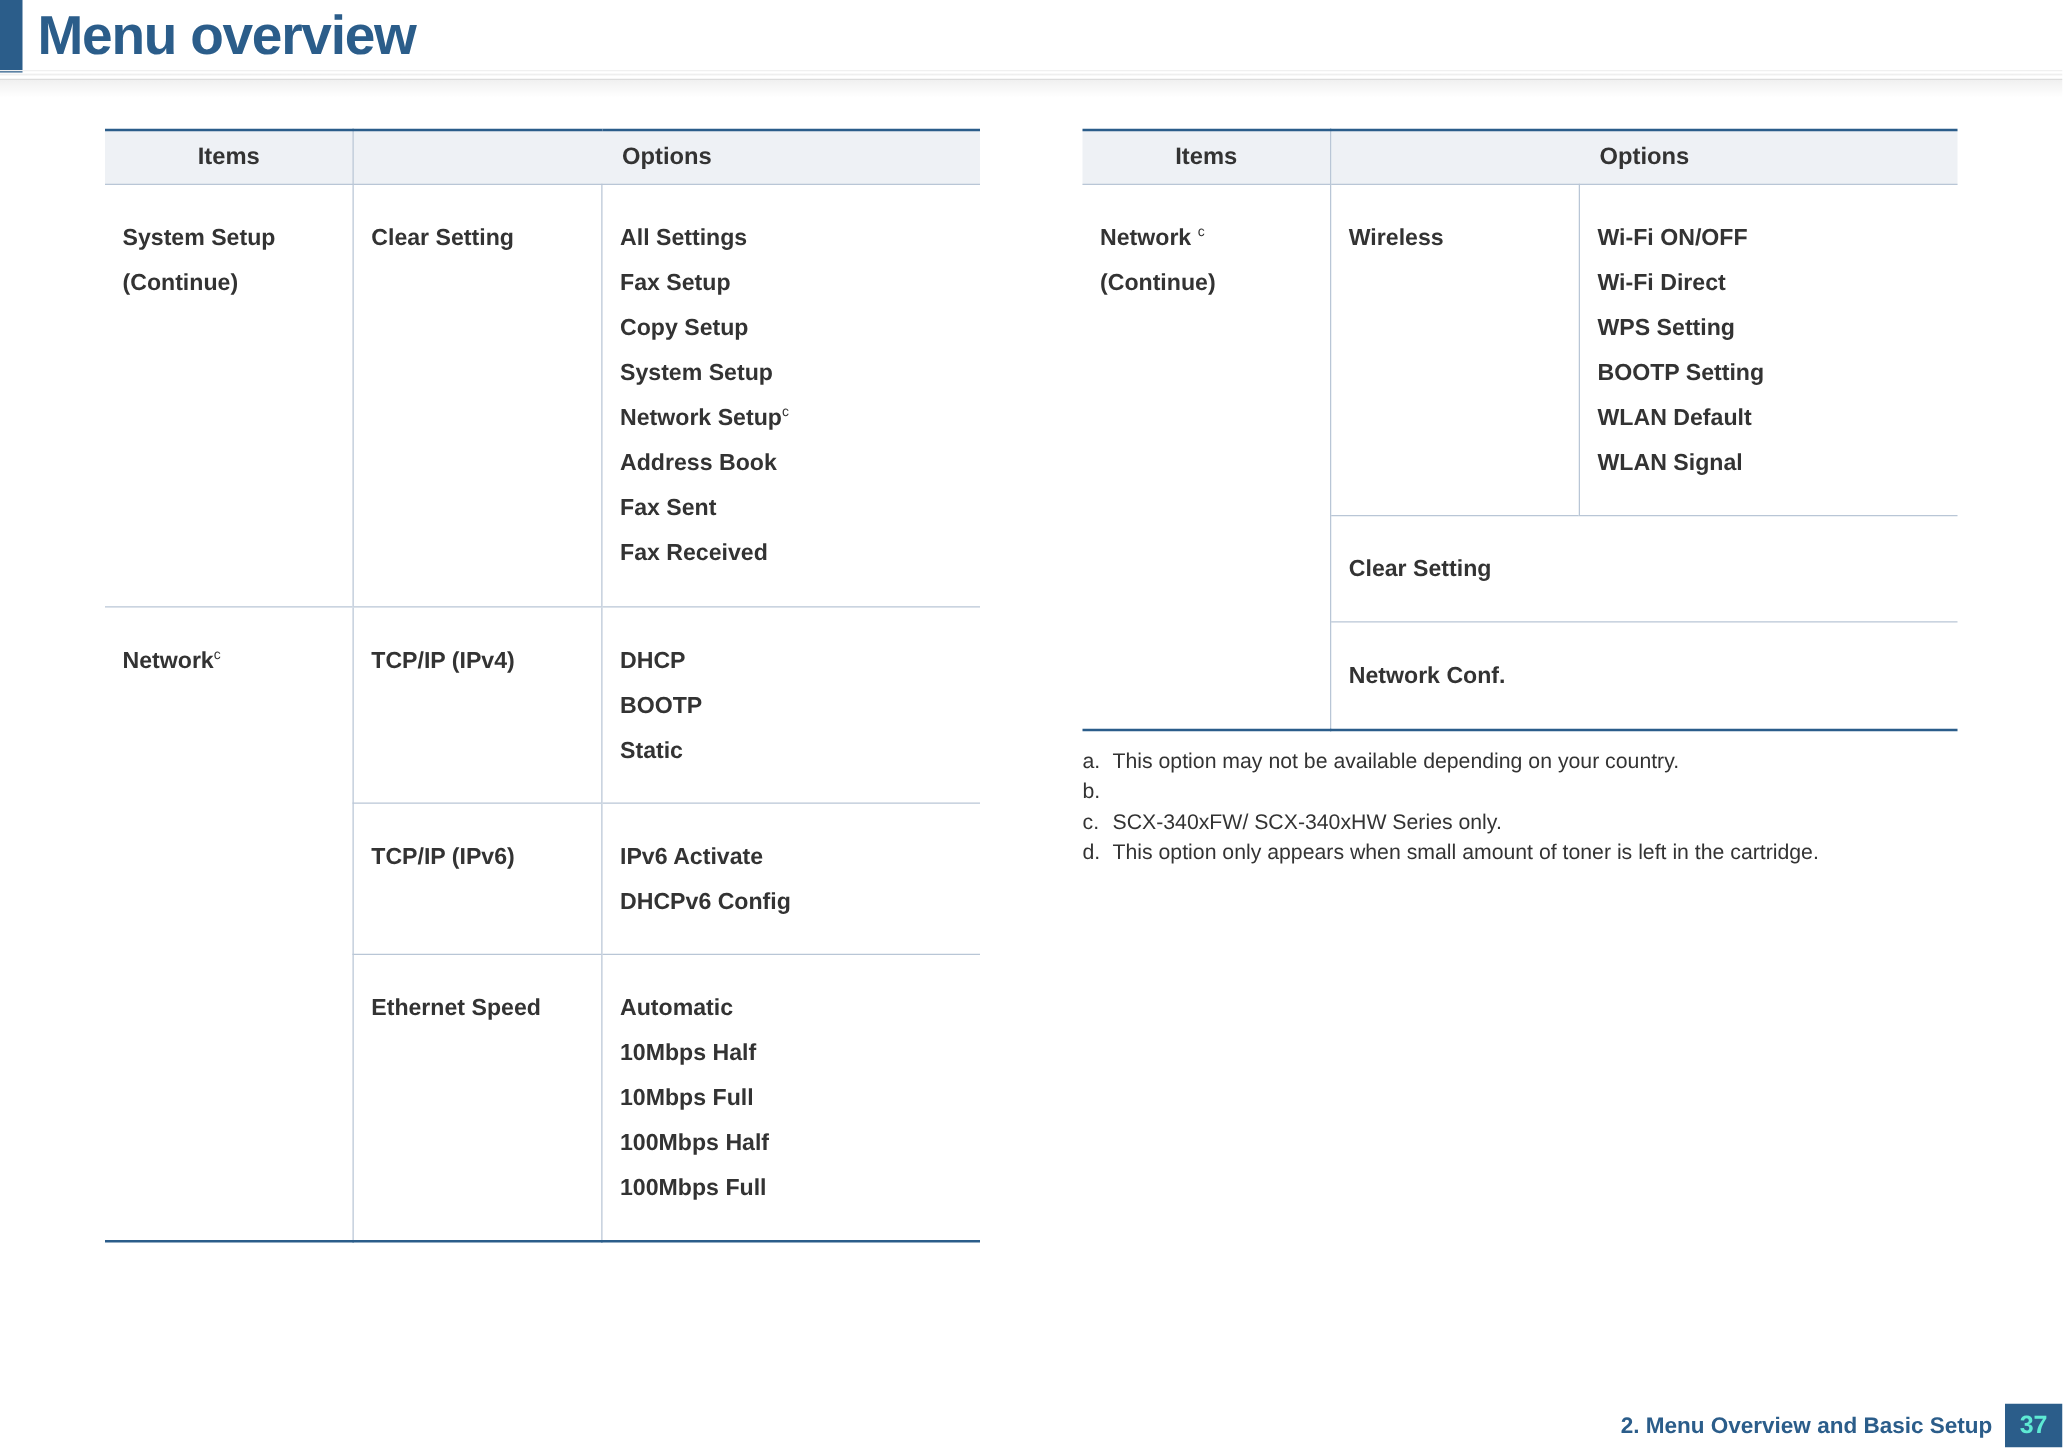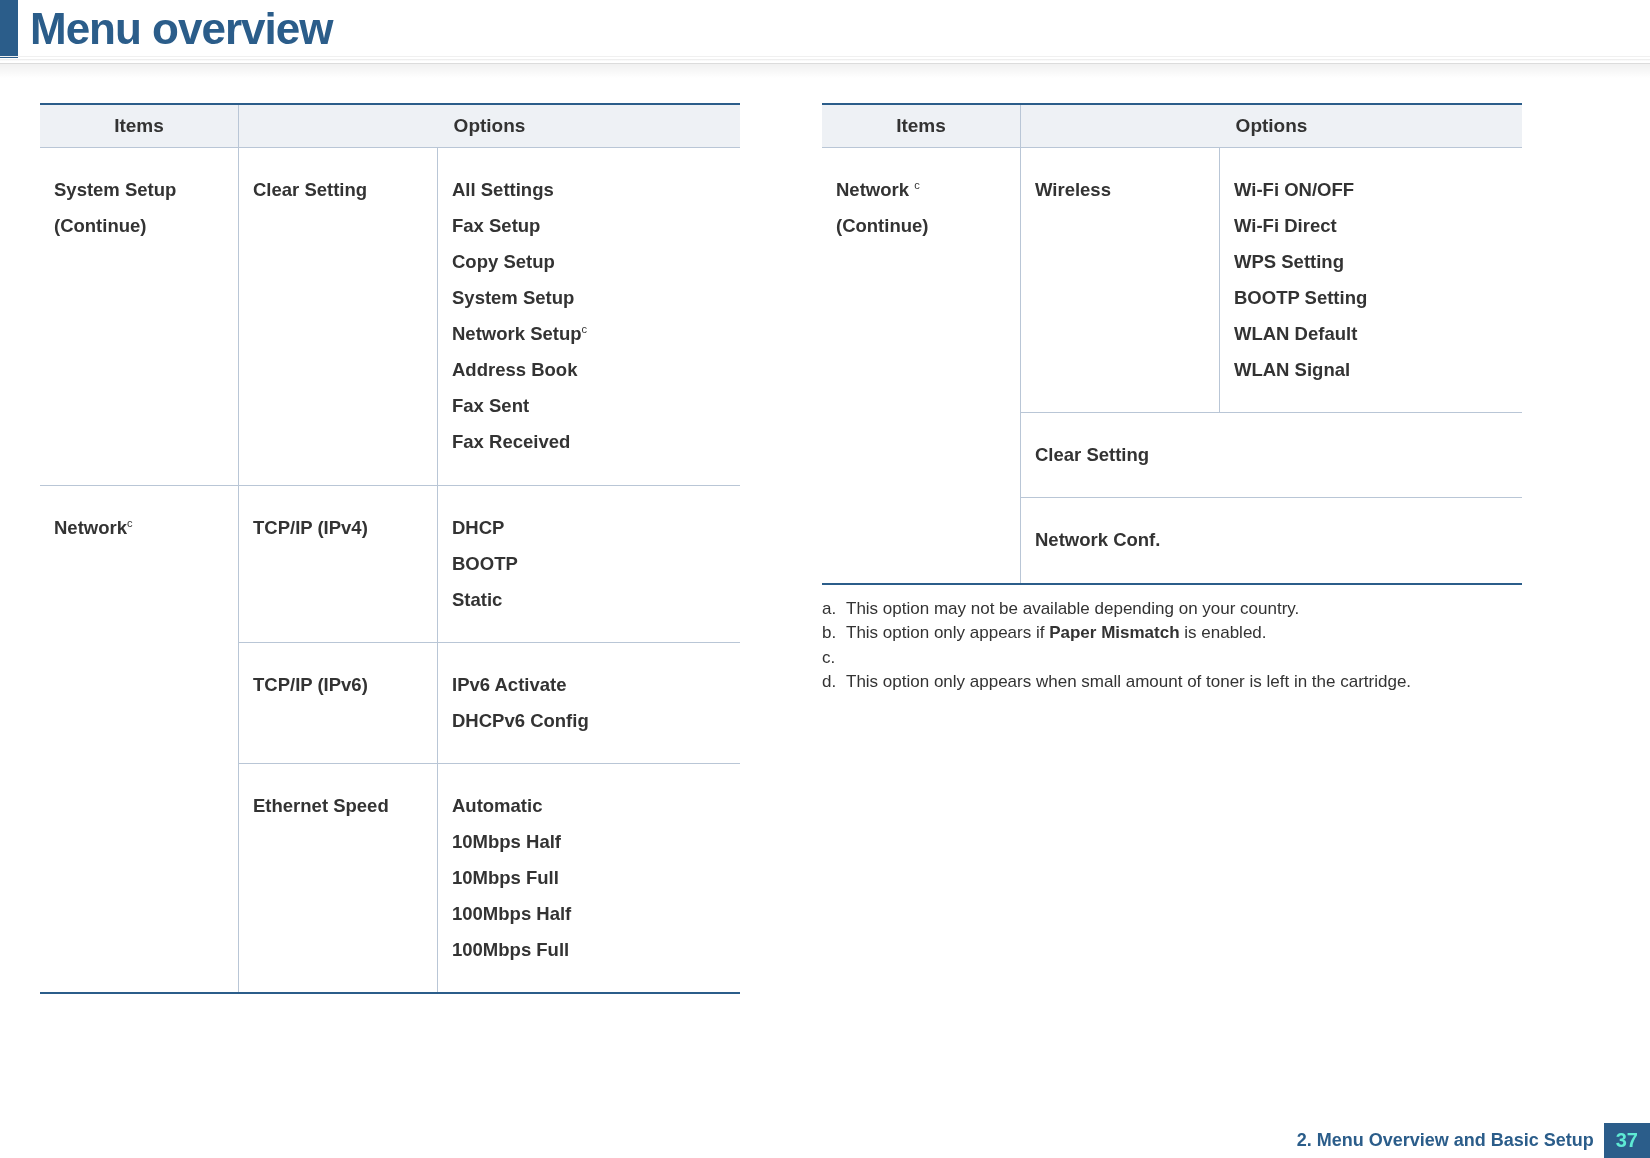--- a/index.html
+++ b/index.html
@@ -53,20 +53,21 @@
   }
   .title-shadow {
     height: 14px;
     background: linear-gradient(to bottom, rgba(0,0,0,0.06), rgba(0,0,0,0));
   }
 
   .columns {
     display: flex;
     gap: 82px;
     padding: 25px 40px 0 40px;
+    justify-content: center;
   }
   .col {
     width: 700px;
   }
 
   table.menu {
     border-collapse: collapse;
     width: 100%;
     border-top: 2px solid #2b5d8a;
     border-bottom: 2px solid #2b5d8a;
@@ -281,26 +282,24 @@
       </tbody>
         </table>
 
       <div class="footnotes">
         <div class="fn">
           <span class="letter">a.</span>
           <span>This option may not be available depending on your country.</span>
         </div>
         <div class="fn">
           <span class="letter">b.</span>
-          <span>
-            <span>This option only appears if </span><b>Paper Mismatch</b><span> is enabled.</span>
-          </span>
         </div>
         <div class="fn">
           <span class="letter">c.</span>
+          <span>SCX-340xFW/ SCX-340xHW Series only.</span>
         </div>
         <div class="fn">
           <span class="letter">d.</span>
           <span>This option only appears when small amount of toner is left in the cartridge.</span>
         </div>
       </div>
     </div>
 
   </div>
 

